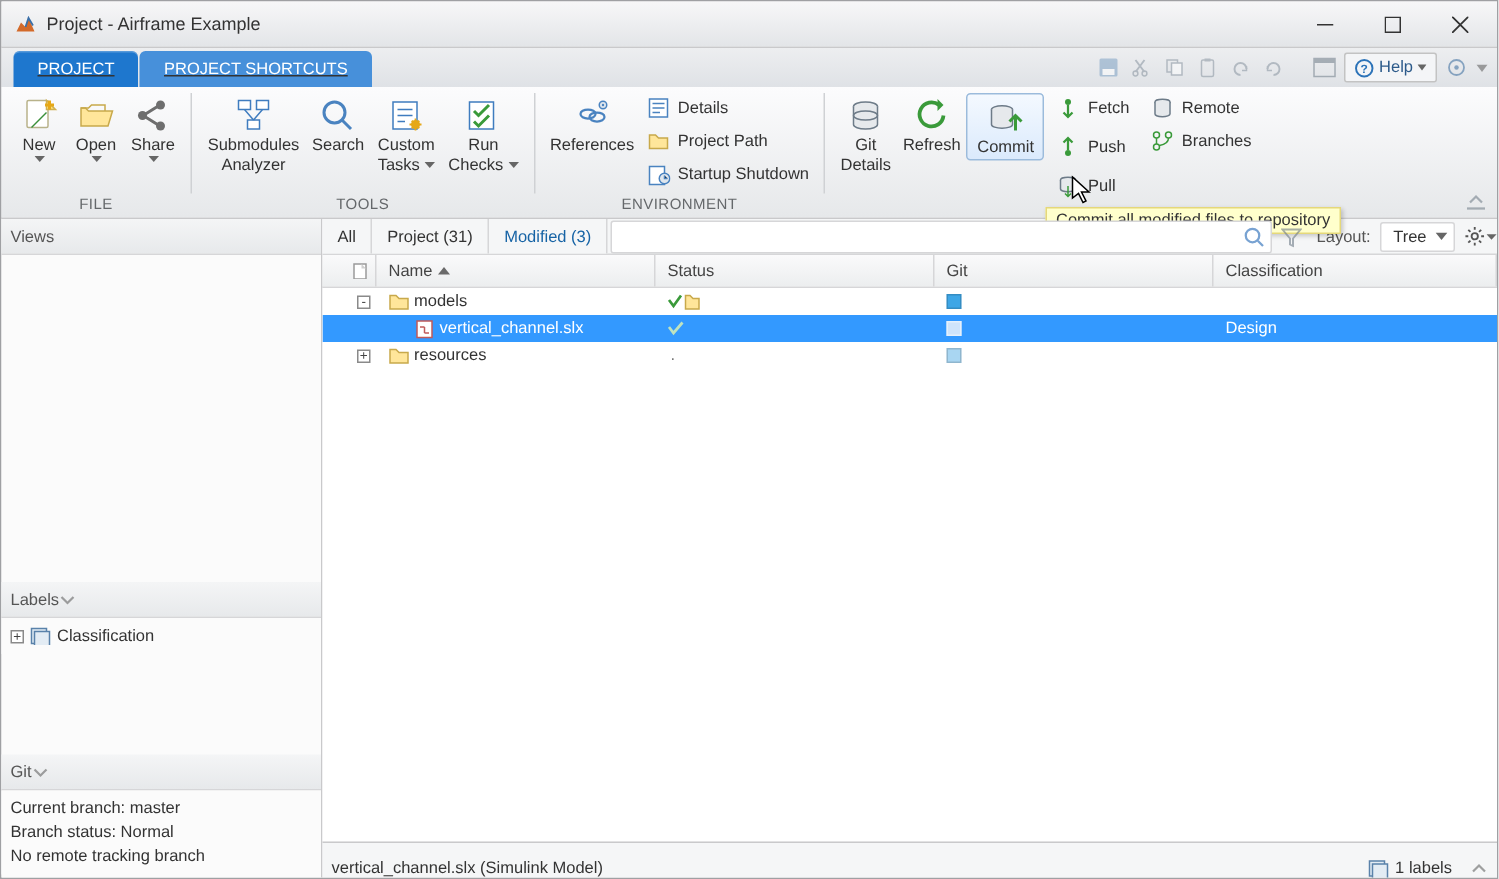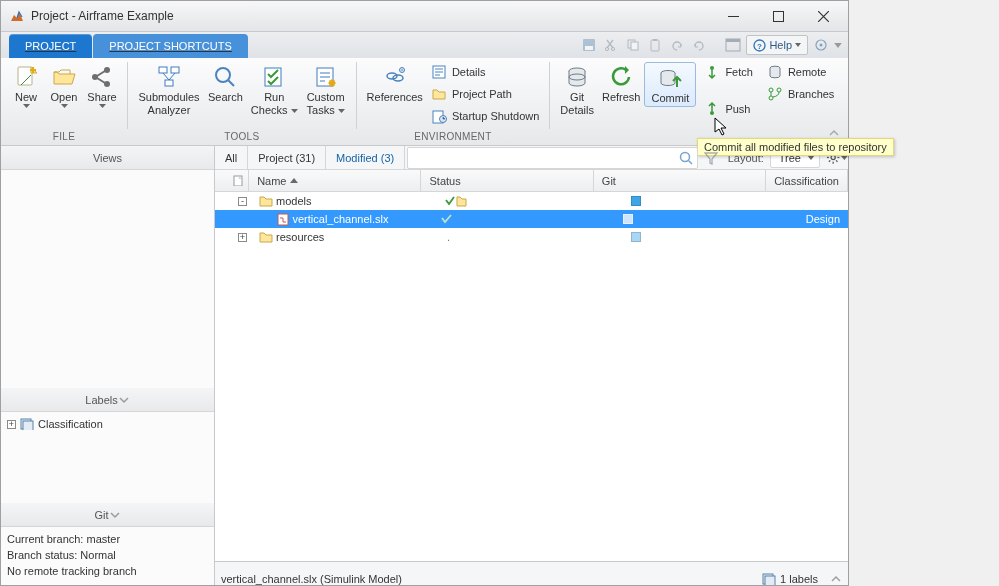--- a/index.html
+++ b/index.html
@@ -18,21 +18,21 @@
     --title-grad-bot:#e3e5e8;
     --ribbon-grad-top:#fcfcfd;
     --ribbon-grad-bot:#e6e8ea;
     --hover:#e4eef9;
     --yellow:#ffffcc;
     --yellow-bd:#e5d87a;
     --muted:#7a7a7a;
   }
   *{box-sizing:border-box;}
   html,body{margin:0;padding:0;background:var(--bg);font-family:"Segoe UI",Arial,sans-serif;font-size:12px;color:var(--text);}
-  .window{width:849px;height:586px;border:1px solid #9fa0a3;background:#fff;display:flex;flex-direction:column;position:relative;}
+  .window{width:999px;height:586px;border:1px solid #9fa0a3;background:#fff;display:flex;flex-direction:column;position:relative;}
   .titlebar{height:31px;background:linear-gradient(to bottom,var(--title-grad-top),var(--title-grad-bot));display:flex;align-items:center;padding:0 2px 0 8px;border-bottom:1px solid var(--border);}
   .title-logo{width:16px;height:16px;margin-right:6px;}
   .title-text{flex:0 0 auto;color:#333;font-size:12px;}
   .title-space{flex:1;}
   .winbtn{width:45px;height:29px;display:flex;align-items:center;justify-content:center;color:#333;}
   .winbtn svg{width:11px;height:11px;}
   .tabstrip{height:26px;background:linear-gradient(to bottom,#edeef0,#dfe2e6);display:flex;align-items:flex-end;padding-left:8px;position:relative;border-bottom:0;text-decoration:underline;}
   .tab{height:24px;padding:0 16px;display:flex;align-items:center;font-size:11px;color:#fff;border-top-left-radius:4px;border-top-right-radius:4px;margin-right:1px;font-weight:400;}
   .tab.active{background:var(--blue-tab);box-shadow:inset 0 1px 0 rgba(255,255,255,.25);}
   .tab.inactive{background:#4790da;}
@@ -47,21 +47,21 @@
   .sep{width:1px;background:#cfd1d4;margin:4px 0 16px 0;}
   .bigbtn{display:flex;flex-direction:column;align-items:center;justify-content:flex-start;padding:2px 4px;min-width:38px;gap:1px;}
   .bigbtn .ico{width:26px;height:26px;display:flex;align-items:center;justify-content:center;}
   .bigbtn .lbl{font-size:11px;color:#333;line-height:12px;text-align:center;white-space:nowrap;}
   .bigbtn .drop{width:7px;height:4px;}
   .smallrow{height:20px;display:flex;align-items:center;gap:5px;padding:0 4px;font-size:11px;color:#333;white-space:nowrap;}
   .smallrow .ico{width:16px;height:16px;display:flex;align-items:center;justify-content:center;}
   .collapse{position:absolute;right:6px;bottom:4px;width:16px;height:16px;opacity:.6;}
   .body{flex:1;display:flex;min-height:0;}
   .left{width:214px;display:flex;flex-direction:column;border-right:1px solid var(--border);background:#fbfbfb;}
-  .panehdr{height:24px;display:flex;align-items:center;justify-content:center;padding:0 6px;background:linear-gradient(to bottom,#f4f5f6,#e7e9eb);border-bottom:1px solid var(--border2);color:#555;font-size:11px;}
+  .panehdr{height:24px;display:flex;align-items:center;justify-content:flex-start;padding:0 6px;background:linear-gradient(to bottom,#f4f5f6,#e7e9eb);border-bottom:1px solid var(--border2);color:#555;font-size:11px;}
   .panehdr .chev{width:12px;height:12px;opacity:.6;}
   .viewlist{background:#fff;}
   .viewitem{height:18px;display:flex;align-items:center;gap:6px;padding:0 6px;font-size:11px;}
   .viewitem.sel{background:#1e90ff;color:#fff;}
   .viewitem .ico{width:14px;height:14px;display:flex;align-items:center;justify-content:center;}
   .lpane{display:flex;flex-direction:column;}
   .lpane.flex1{flex:1;min-height:0;}
   .lcontent{padding:4px 6px;font-size:11px;line-height:16px;background:#fbfbfb;}
   .tree-node{display:flex;align-items:center;gap:4px;}
   .center{flex:1;display:flex;flex-direction:column;min-width:0;}
@@ -272,49 +272,49 @@
         </div>
         <div class="bigbtn">
           <span class="ico">
               <svg viewBox="0 0 26 26">
                 <circle cx="11" cy="11" r="7" fill="none" stroke="#4a83c0" stroke-width="2"></circle>
                 <path d="M16 16 L22 22" stroke="#4a83c0" stroke-width="2"></path>
               </svg>
             </span>
           <span class="lbl">Search</span>
         </div>
-        <div class="bigbtn" style="min-width:50px">
-          <span class="ico">
-              <svg viewBox="0 0 26 26">
-                <rect x="4" y="4" width="16" height="18" fill="#fff" stroke="#3f7cbf"></rect>
-                <path d="M7 10 L10 13 L17 6" stroke="#3a9a3a" stroke-width="2" fill="none"></path>
-                <path d="M7 17 L10 20 L17 13" stroke="#3a9a3a" stroke-width="2" fill="none"></path>
-              </svg>
-            </span>
-          <span class="lbl">Run</span>
-          <span class="lbl"><span>Checks</span> <svg class="drop" viewBox="0 0 7 4" style="display:inline-block;vertical-align:middle">
-                <path d="M0 0 L7 0 L3.5 4 Z" fill="#666"></path>
-              </svg></span>
-        </div>
         <div class="bigbtn" style="min-width:48px">
           <span class="ico">
               <svg viewBox="0 0 26 26">
                 <rect x="4" y="4" width="16" height="18" fill="#fff" stroke="#3f7cbf"></rect>
                 <path d="M7 9 L17 9 M7 13 L17 13 M7 17 L12 17" stroke="#3f7cbf"></path>
                 <g transform="translate(15,15)">
                   <circle cx="4" cy="4" r="3" fill="#e6a817"></circle>
                   <path d="M4 0 L4 8 M0 4 L8 4 M1.5 1.5 L6.5 6.5 M6.5 1.5 L1.5 6.5" stroke="#e6a817" stroke-width="1.2"></path>
                 </g>
               </svg>
             </span>
           <span class="lbl">Custom</span>
           <span class="lbl"><span>Tasks</span> <svg class="drop" viewBox="0 0 7 4" style="display:inline-block;vertical-align:middle">
                 <path d="M0 0 L7 0 L3.5 4 Z" fill="#666"></path>
               </svg></span>
         </div>
+        <div class="bigbtn" style="min-width:50px">
+          <span class="ico">
+              <svg viewBox="0 0 26 26">
+                <rect x="4" y="4" width="16" height="18" fill="#fff" stroke="#3f7cbf"></rect>
+                <path d="M7 10 L10 13 L17 6" stroke="#3a9a3a" stroke-width="2" fill="none"></path>
+                <path d="M7 17 L10 20 L17 13" stroke="#3a9a3a" stroke-width="2" fill="none"></path>
+              </svg>
+            </span>
+          <span class="lbl">Run</span>
+          <span class="lbl"><span>Checks</span> <svg class="drop" viewBox="0 0 7 4" style="display:inline-block;vertical-align:middle">
+                <path d="M0 0 L7 0 L3.5 4 Z" fill="#666"></path>
+              </svg></span>
+        </div>
       </div>
       <div class="cap">TOOLS</div>
     </div>
     <div class="sep"></div>
 
     <div class="rgroup">
       <div class="items">
         <div class="bigbtn" style="min-width:60px">
           <span class="ico">
               <svg viewBox="0 0 26 26">
@@ -385,21 +385,21 @@
         <div class="bigbtn commit-hov" style="padding:2px 6px;">
           <span class="ico">
               <svg viewBox="0 0 26 26">
                 <ellipse cx="11" cy="8" rx="7" ry="2.5" fill="#e6e9ec" stroke="#6d7b88"></ellipse>
                 <path d="M4 8 L4 18 A7 2.5 0 0 0 18 18 L18 8" fill="#e6e9ec" stroke="#6d7b88"></path>
                 <path d="M20 22 L20 12 M16 16 L20 12 L24 16" stroke="#3a9a3a" stroke-width="2" fill="none"></path>
               </svg>
             </span>
           <span class="lbl">Commit</span>
         </div>
-        <div style="display:flex;flex-direction:column;justify-content:center;gap:17px;margin-left:4px;">
+        <div style="display:flex;flex-direction:column;justify-content:center;gap:6px;margin-left:4px;">
           <div class="smallrow">
               <span class="ico">
                 <svg viewBox="0 0 16 16">
                   <circle cx="8" cy="4" r="2" fill="#3a9a3a"></circle>
                   <path d="M8 6 L8 14 M5 11 L8 14 L11 11" stroke="#3a9a3a" stroke-width="1.5" fill="none"></path>
                 </svg>
               </span>
               <span>Fetch</span>
             </div>
           <div class="smallrow">

